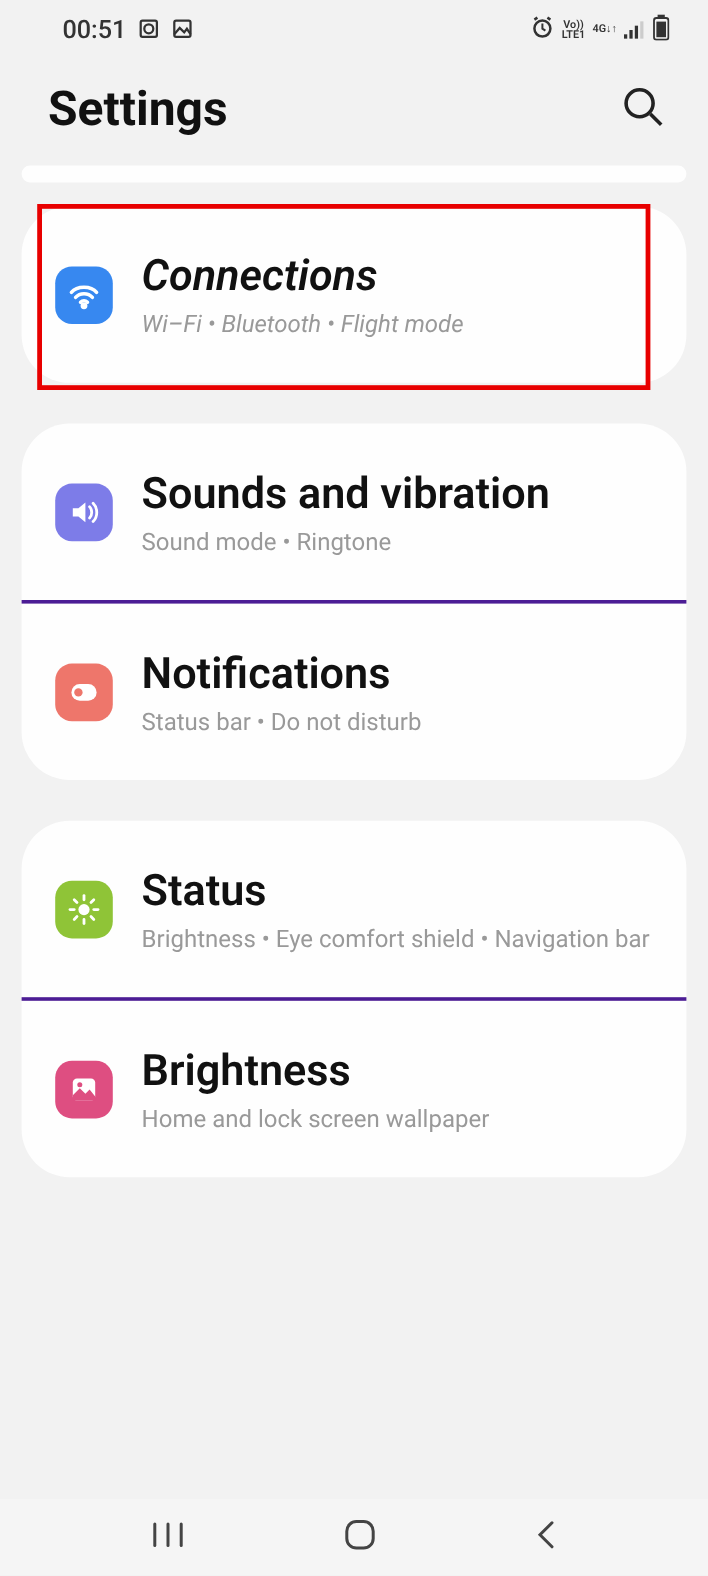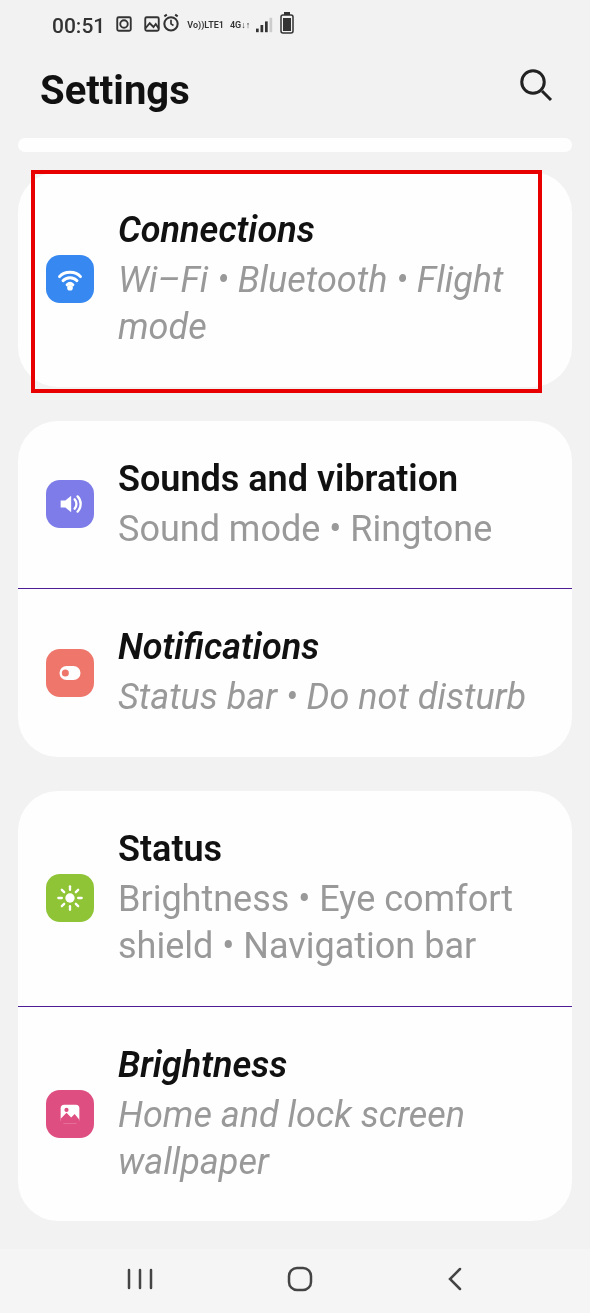--- a/index.html
+++ b/index.html
@@ -10,21 +10,21 @@
     }
     body {
       width: 590px;
       height: 1313px;
       background: #f2f2f2;
       position: relative;
       overflow: hidden;
     }
     .status-bar {
       display: flex;
-      justify-content: flex-start;
+      justify-content: space-between;
       align-items: center;
       padding: 12px 32px 4px 52px;
       font-size: 20px;
       color: #333;
     }
     .status-left {
       display: flex;
       align-items: center;
       gap: 10px;
     }
@@ -33,20 +33,21 @@
       align-items: center;
       gap: 6px;
     }
     .status-time {
       font-size: 21px;
       font-weight: 500;
     }
     .header {
       display: flex;
       justify-content: space-between;
+      align-items: center;
       padding: 24px 36px 24px 40px;
     }
     .header-title {
       font-size: 40px;
       font-weight: 700;
       color: #111;
     }
     .thin-card {
       background: #fefefe;
       border-radius: 40px;
@@ -71,43 +72,42 @@
       bottom: -6px;
       pointer-events: none;
     }
     .settings-item {
       display: flex;
       align-items: center;
       gap: 24px;
       padding: 36px 28px 36px 28px;
     }
     .settings-item + .settings-item {
-      border-top: 1px solid #4c1d95;
-      font-style: italic;
+      border-top: 3px solid #4c1d95;
     }
     .item-icon {
       width: 48px;
       height: 48px;
       border-radius: 14px;
       display: flex;
       align-items: center;
       justify-content: center;
       flex-shrink: 0;
     }
     .item-text {
       flex: 1;
     }
     .item-title {
       font-size: 36px;
       font-weight: 600;
       color: #111;
       line-height: 1.25;
     }
     .item-subtitle {
-      font-size: 36px;
+      font-size: 20px;
       color: #999;
       margin-top: 4px;
       line-height: 1.3;
     }
     .nav-bar {
       position: absolute;
       bottom: 0;
       left: 0;
       right: 0;
       height: 64px;
@@ -151,21 +151,21 @@
     </span>
   </div>
   <div class="status-right">
     <span>
       <svg width="20" height="20" viewBox="0 0 24 24" fill="#333">
           <circle cx="12" cy="13" r="8" fill="none" stroke="#333" stroke-width="2.5"></circle>
           <path d="M12 8 L12 13 L15 15" stroke="#333" stroke-width="2" fill="none"></path>
           <path d="M4 4 L7 2 M20 4 L17 2" stroke="#333" stroke-width="2.5"></path>
         </svg>
     </span>
-    <div style="display:flex;flex-direction:row;align-items:center;">
+    <div style="display:flex;flex-direction:column;align-items:center;">
       <span class="small-text">Vo))</span>
       <span class="small-text">LTE1</span>
     </div>
     <div style="display:flex;align-items:center;">
       <span class="small-text">4G</span>
       <span class="small-text">↓↑</span>
     </div>
     <span>
       <svg width="18" height="16" viewBox="0 0 20 16">
           <rect x="0" y="12" width="3" height="4" fill="#333"></rect>

